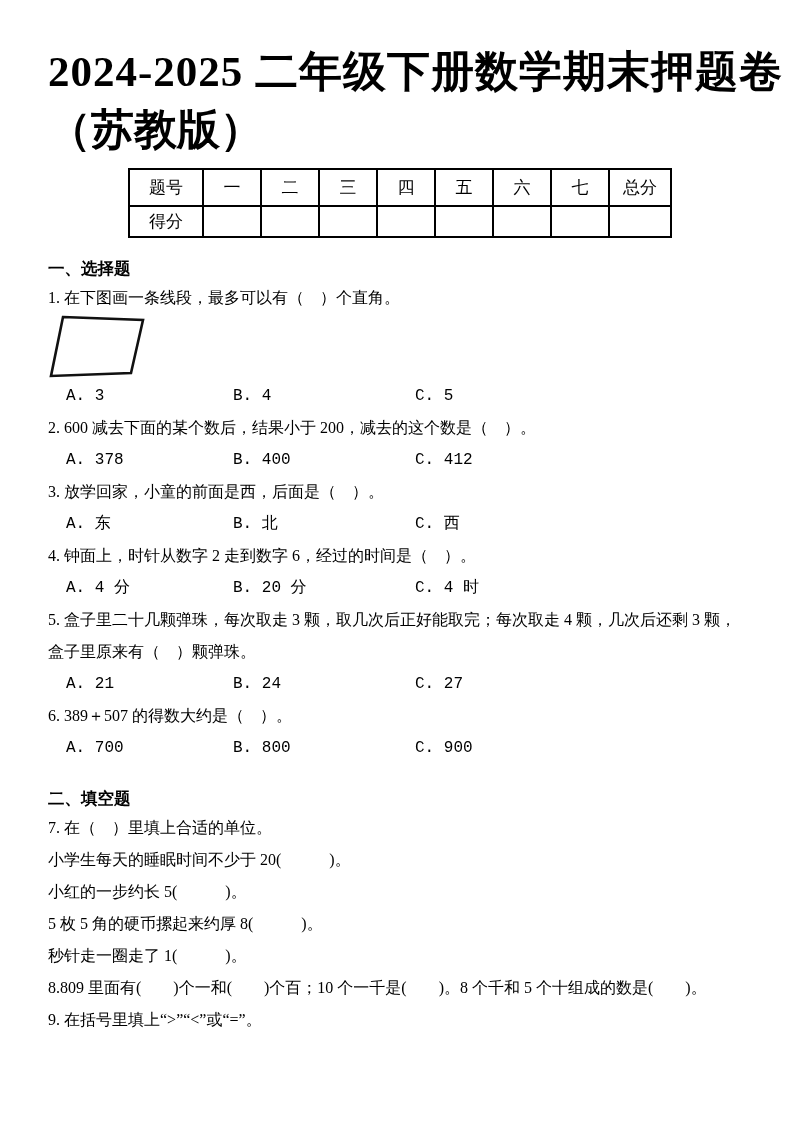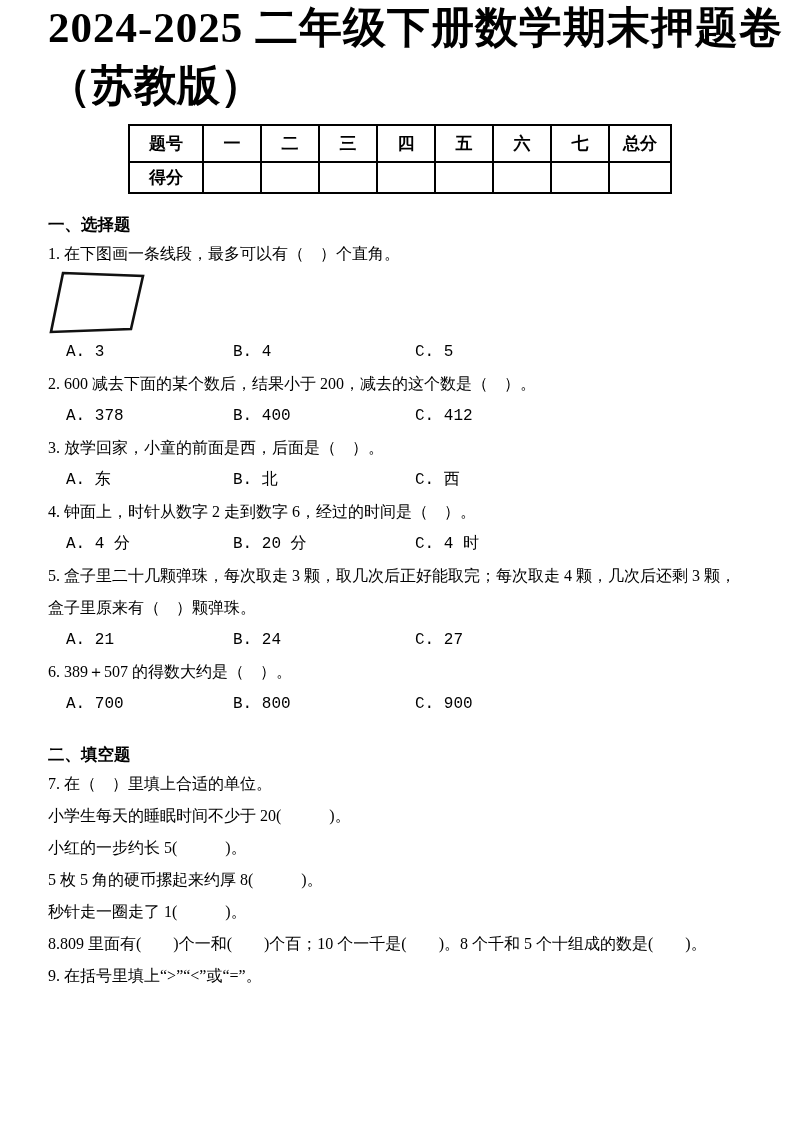--- a/index.html
+++ b/index.html
@@ -10,20 +10,21 @@
     color:#000;
     margin:0 auto;
     position:relative;
     overflow:hidden;
     font-family:"Liberation Serif","DejaVu Serif",serif;
     font-size:16px;
   }
   .content { padding:0 46px 0 48px; }
 
   .title-line1 {
+    margin-top:44px;
     text-align:center;
     font-size:43px;
     font-weight:900;
     line-height:56px;
     letter-spacing:1px;
     white-space:nowrap;
   }
   .title-line2 {
     margin-top:4px;
     text-align:left;
@@ -34,21 +35,21 @@
 
   table.score-table {
     border-collapse:collapse;
     margin:12px 0 0 80px;
     table-layout:fixed;
   }
   table.score-table td {
     border:2px solid #000;
     text-align:center;
     vertical-align:middle;
-    font-weight:bold;
+    font-weight:normal;
     font-size:17px;
     height:31px;
     padding:0;
   }
   table.score-table tr.hdr-row td { height:37px; }
   td.c-first { width:74px; }
   td.c-num   { width:58px; }
   td.c-total { width:62px;border-radius:18px; }
 
   .section-heading {

